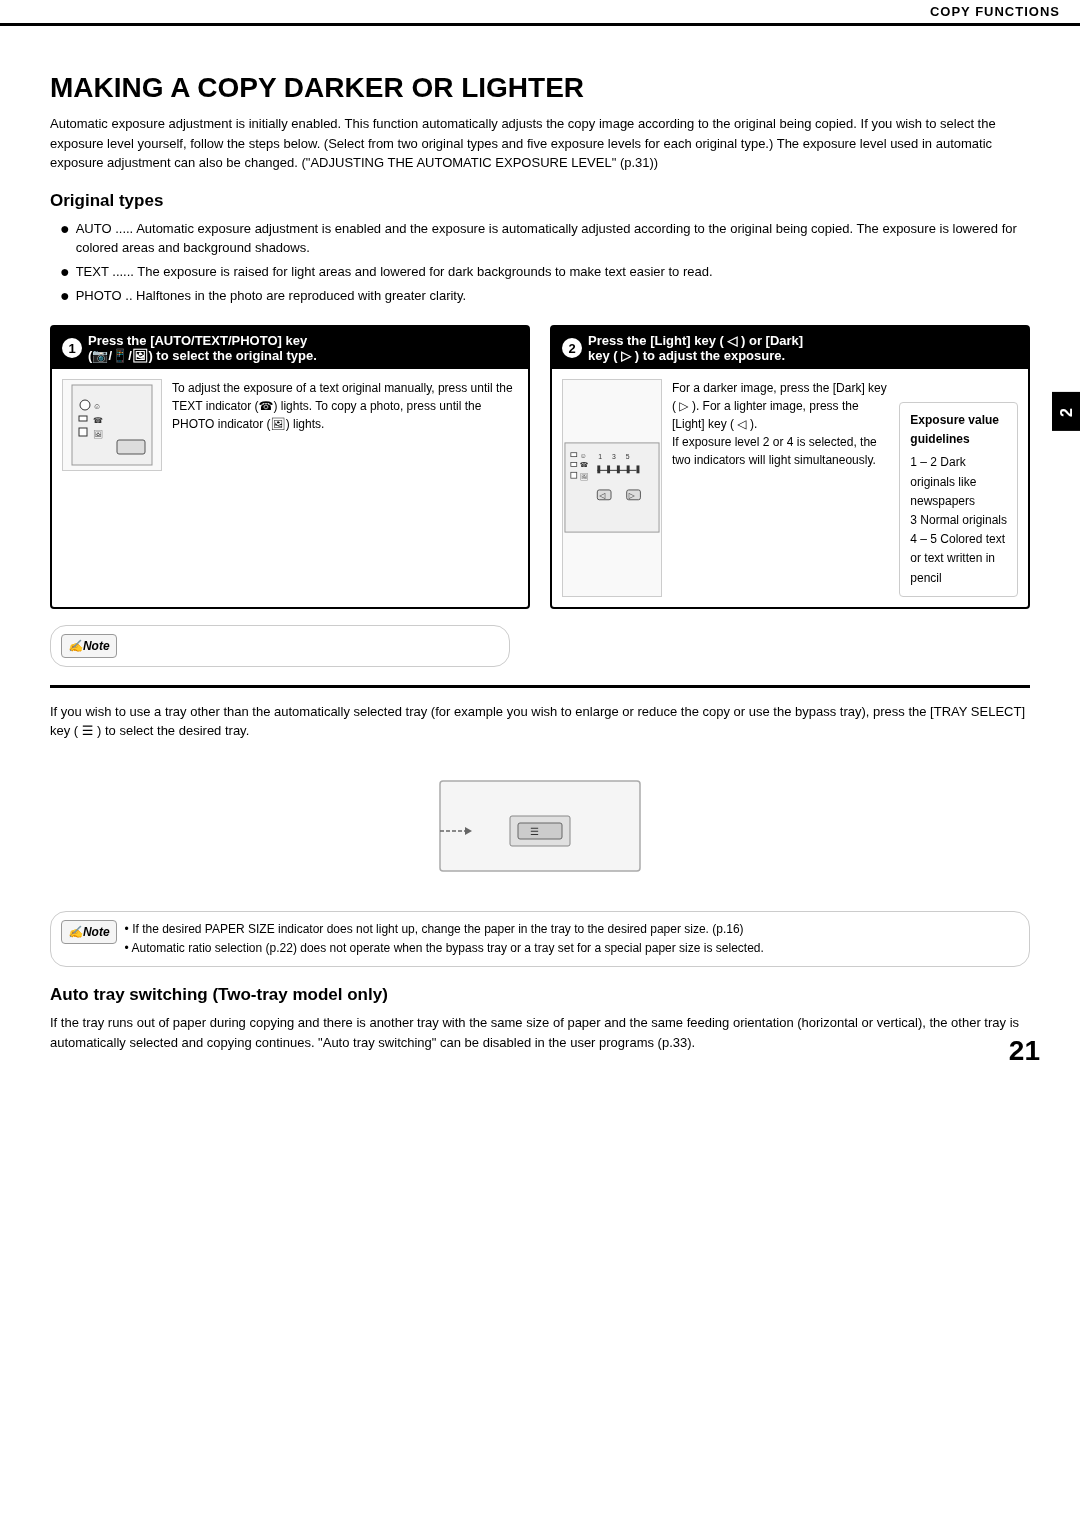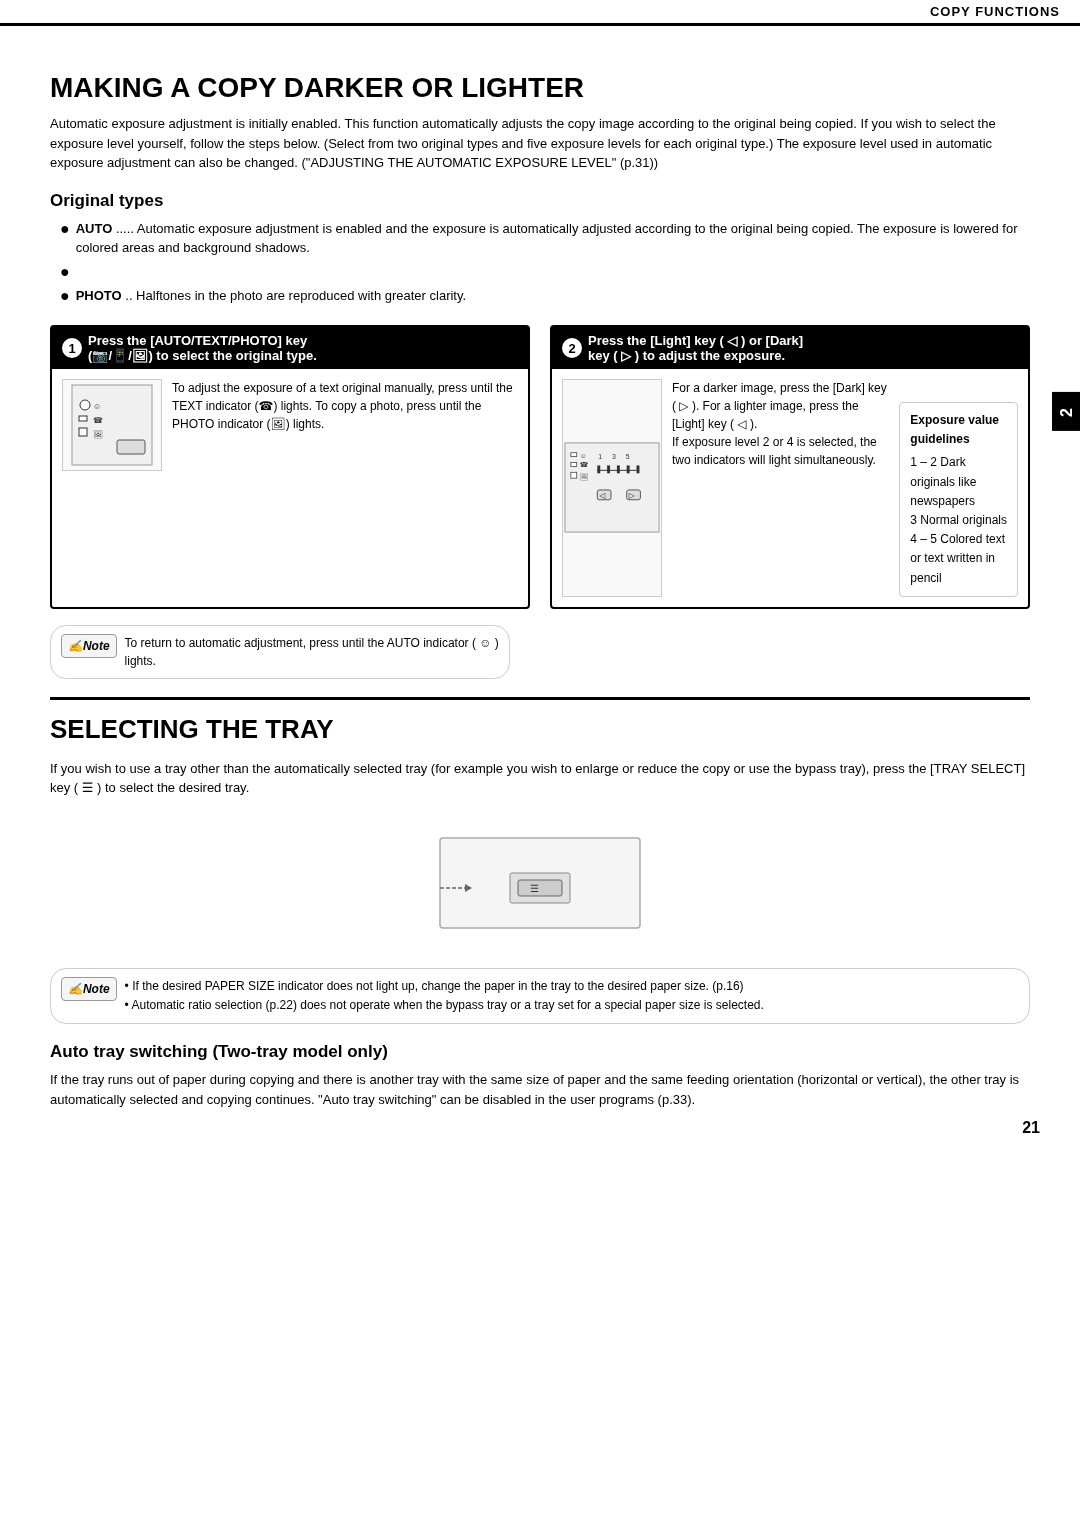--- a/index.html
+++ b/index.html
@@ -157,23 +157,23 @@
       font-weight: bold;
       margin-bottom: 14px;
     }
     .tray-diagram {
       display: flex;
       justify-content: center;
       margin: 20px 0;
     }
     .page-number {
       position: absolute;
-      bottom: 30px;
+      bottom: 43px;
       right: 40px;
-      font-size: 16px;
+      font-size: 28px;
       font-weight: bold;
     }
     .right-tab {
       position: absolute;
       right: 0;
       top: 350px;
       width: 28px;
       background: #000;
       color: #fff;
       writing-mode: vertical-rl;
@@ -192,21 +192,21 @@
     .sub-section-heading {
       font-size: 17px;
       font-weight: bold;
       margin-top: 18px;
       margin-bottom: 8px;
     }
     .note-multi-line {
       font-size: 12px;
       line-height: 1.6;
     }
-    .bold-text { font-weight: bold; }
+    .bold-text { font-weight: normal; }
   </style>
 </head>
 <body>
 
 <div class="header-bar">
   <span class="header-title">COPY FUNCTIONS</span>
 </div>
 
 <div class="page-body">
 
@@ -218,20 +218,21 @@
 
   <div class="section-heading">Original types</div>
 
   <div class="bullet-list">
     <div class="bullet-item">
       <span class="bullet-dot">●</span>
       <span><span class="bold-text">AUTO</span> ..... Automatic exposure adjustment is enabled and the exposure is automatically adjusted according to the original being copied. The exposure is lowered for colored areas and background shadows.</span>
     </div>
     <div class="bullet-item">
       <span class="bullet-dot">●</span>
+      <span><span class="bold-text">TEXT</span> ...... The exposure is raised for light areas and lowered for dark backgrounds to make text easier to read.</span>
     </div>
     <div class="bullet-item">
       <span class="bullet-dot">●</span>
       <span><span class="bold-text">PHOTO</span> .. Halftones in the photo are reproduced with greater clarity.</span>
     </div>
   </div>
 
   <div class="two-col">
 
     <div class="step-box">
@@ -309,26 +310,24 @@
             <div>4 – 5   Colored text or text written in pencil</div>
           </div>
         </div>
       </div>
     </div>
 
   </div>
 
   <div class="note-box" style="margin-bottom:10px; max-width:460px;">
     <span class="note-icon">✍Note</span>
-    <span>To return to automatic adjustment, press until the AUTO indicator ( ☺ ) lights.</span>
   </div>
 
   <div class="section-divider"></div>
 
-  <div class="page-section-title">SELECTING THE TRAY</div>
 
   <div class="intro-text">If you wish to use a tray other than the automatically selected tray (for example you wish to enlarge or reduce the copy or use the bypass tray), press the [TRAY SELECT] key ( ☰ ) to select the desired tray.</div>
 
   <div class="tray-diagram">
     <svg width="220" height="130" viewBox="0 0 220 130">
 
       <rect x="10" y="20" width="200" height="90" rx="3" fill="#f5f5f5" stroke="#aaa" stroke-width="1.5"></rect>
 
       <rect x="80" y="55" width="60" height="30" rx="2" fill="#e0e0e0" stroke="#888" stroke-width="1"></rect>
 

